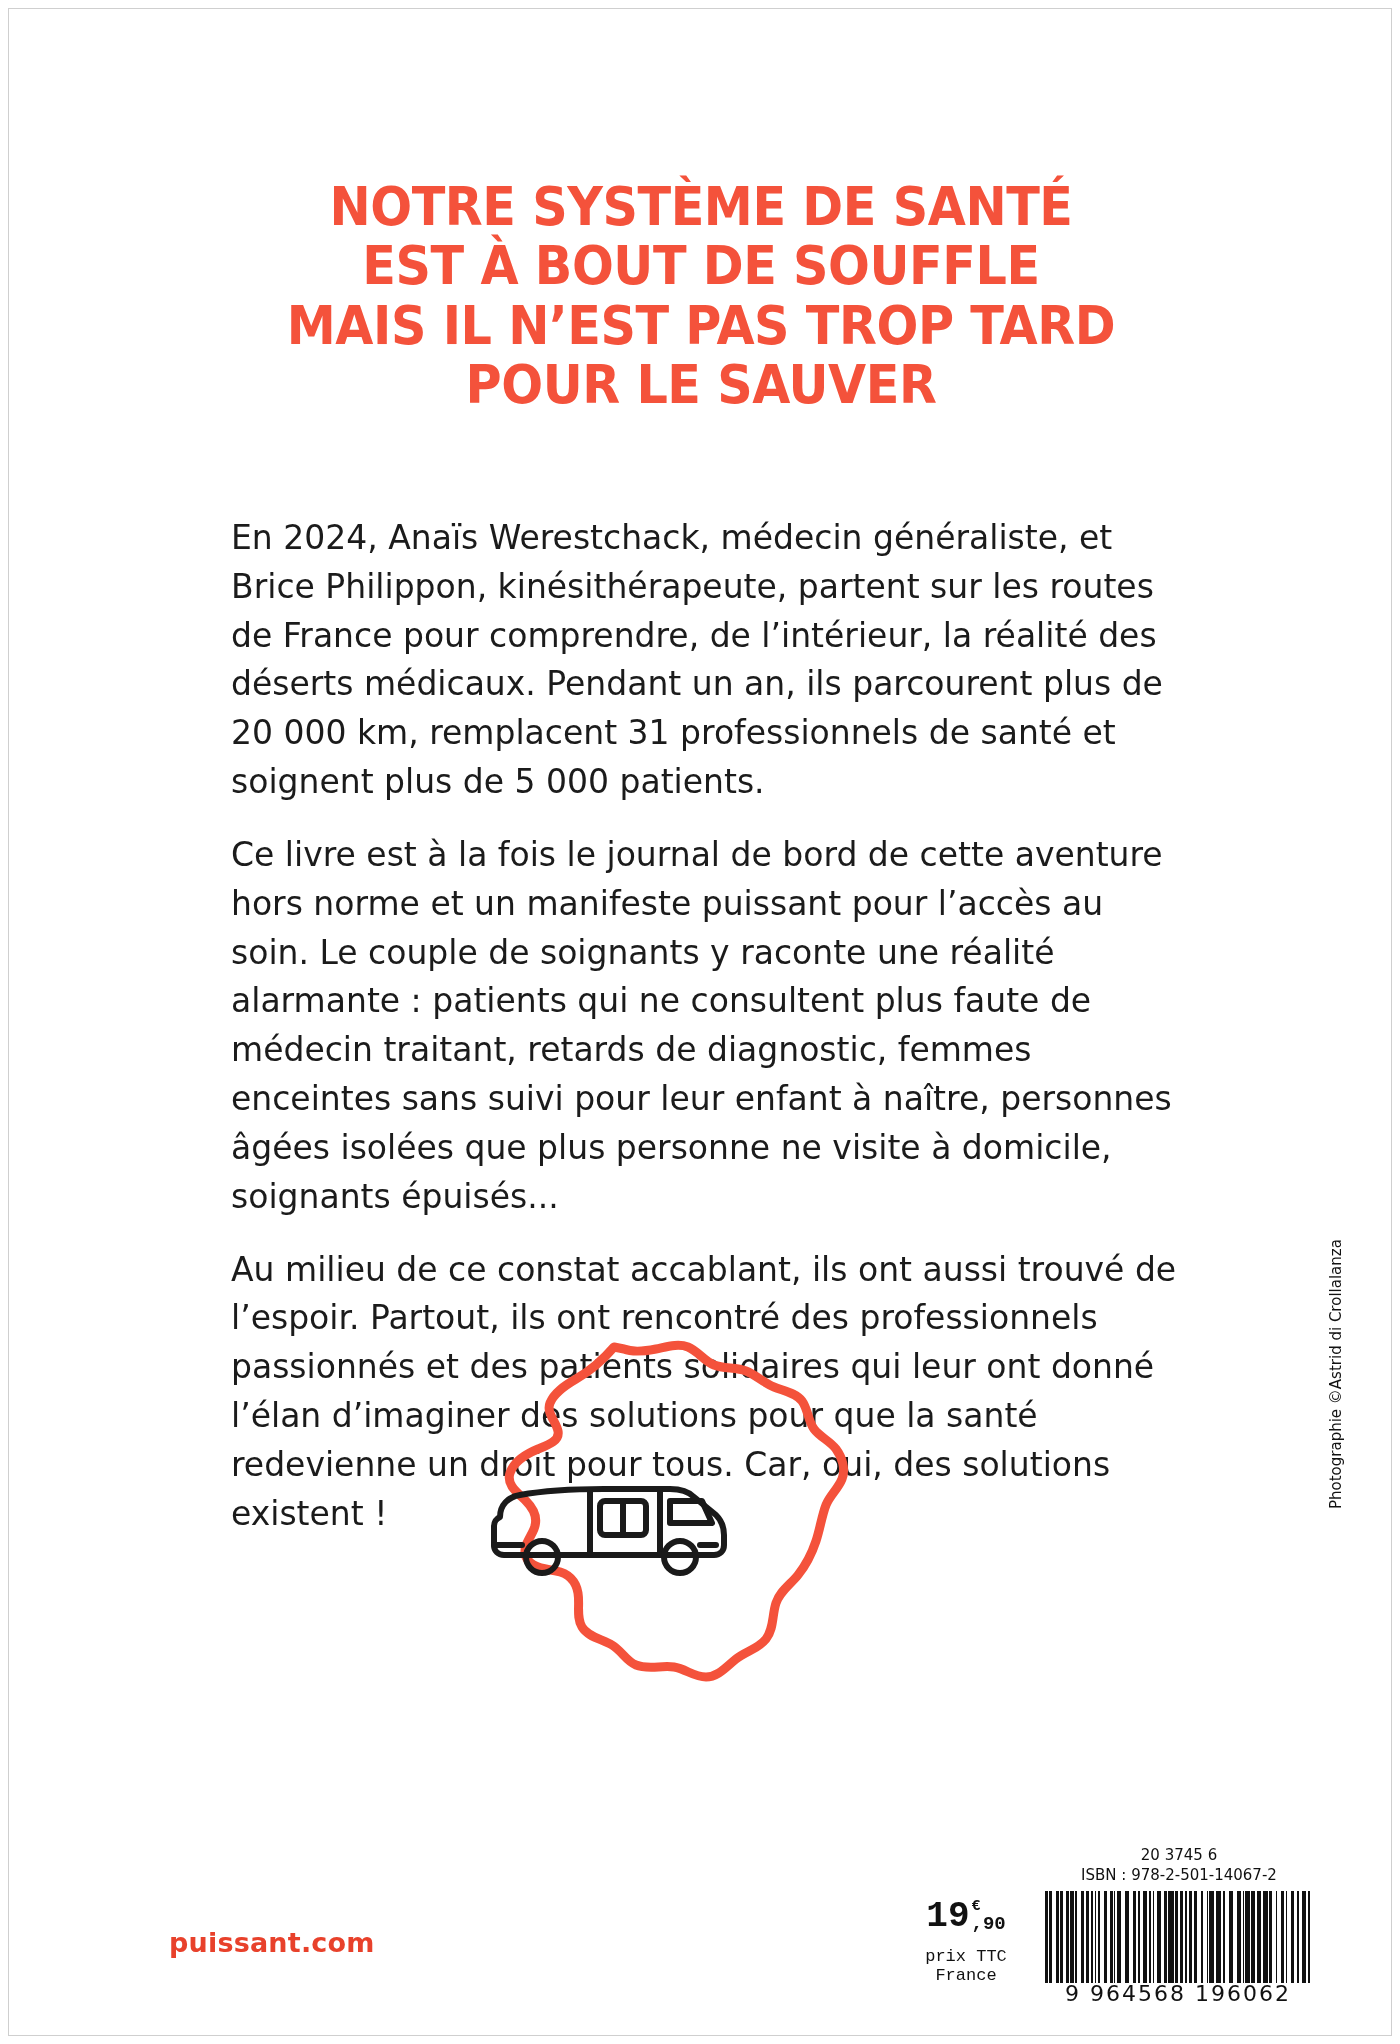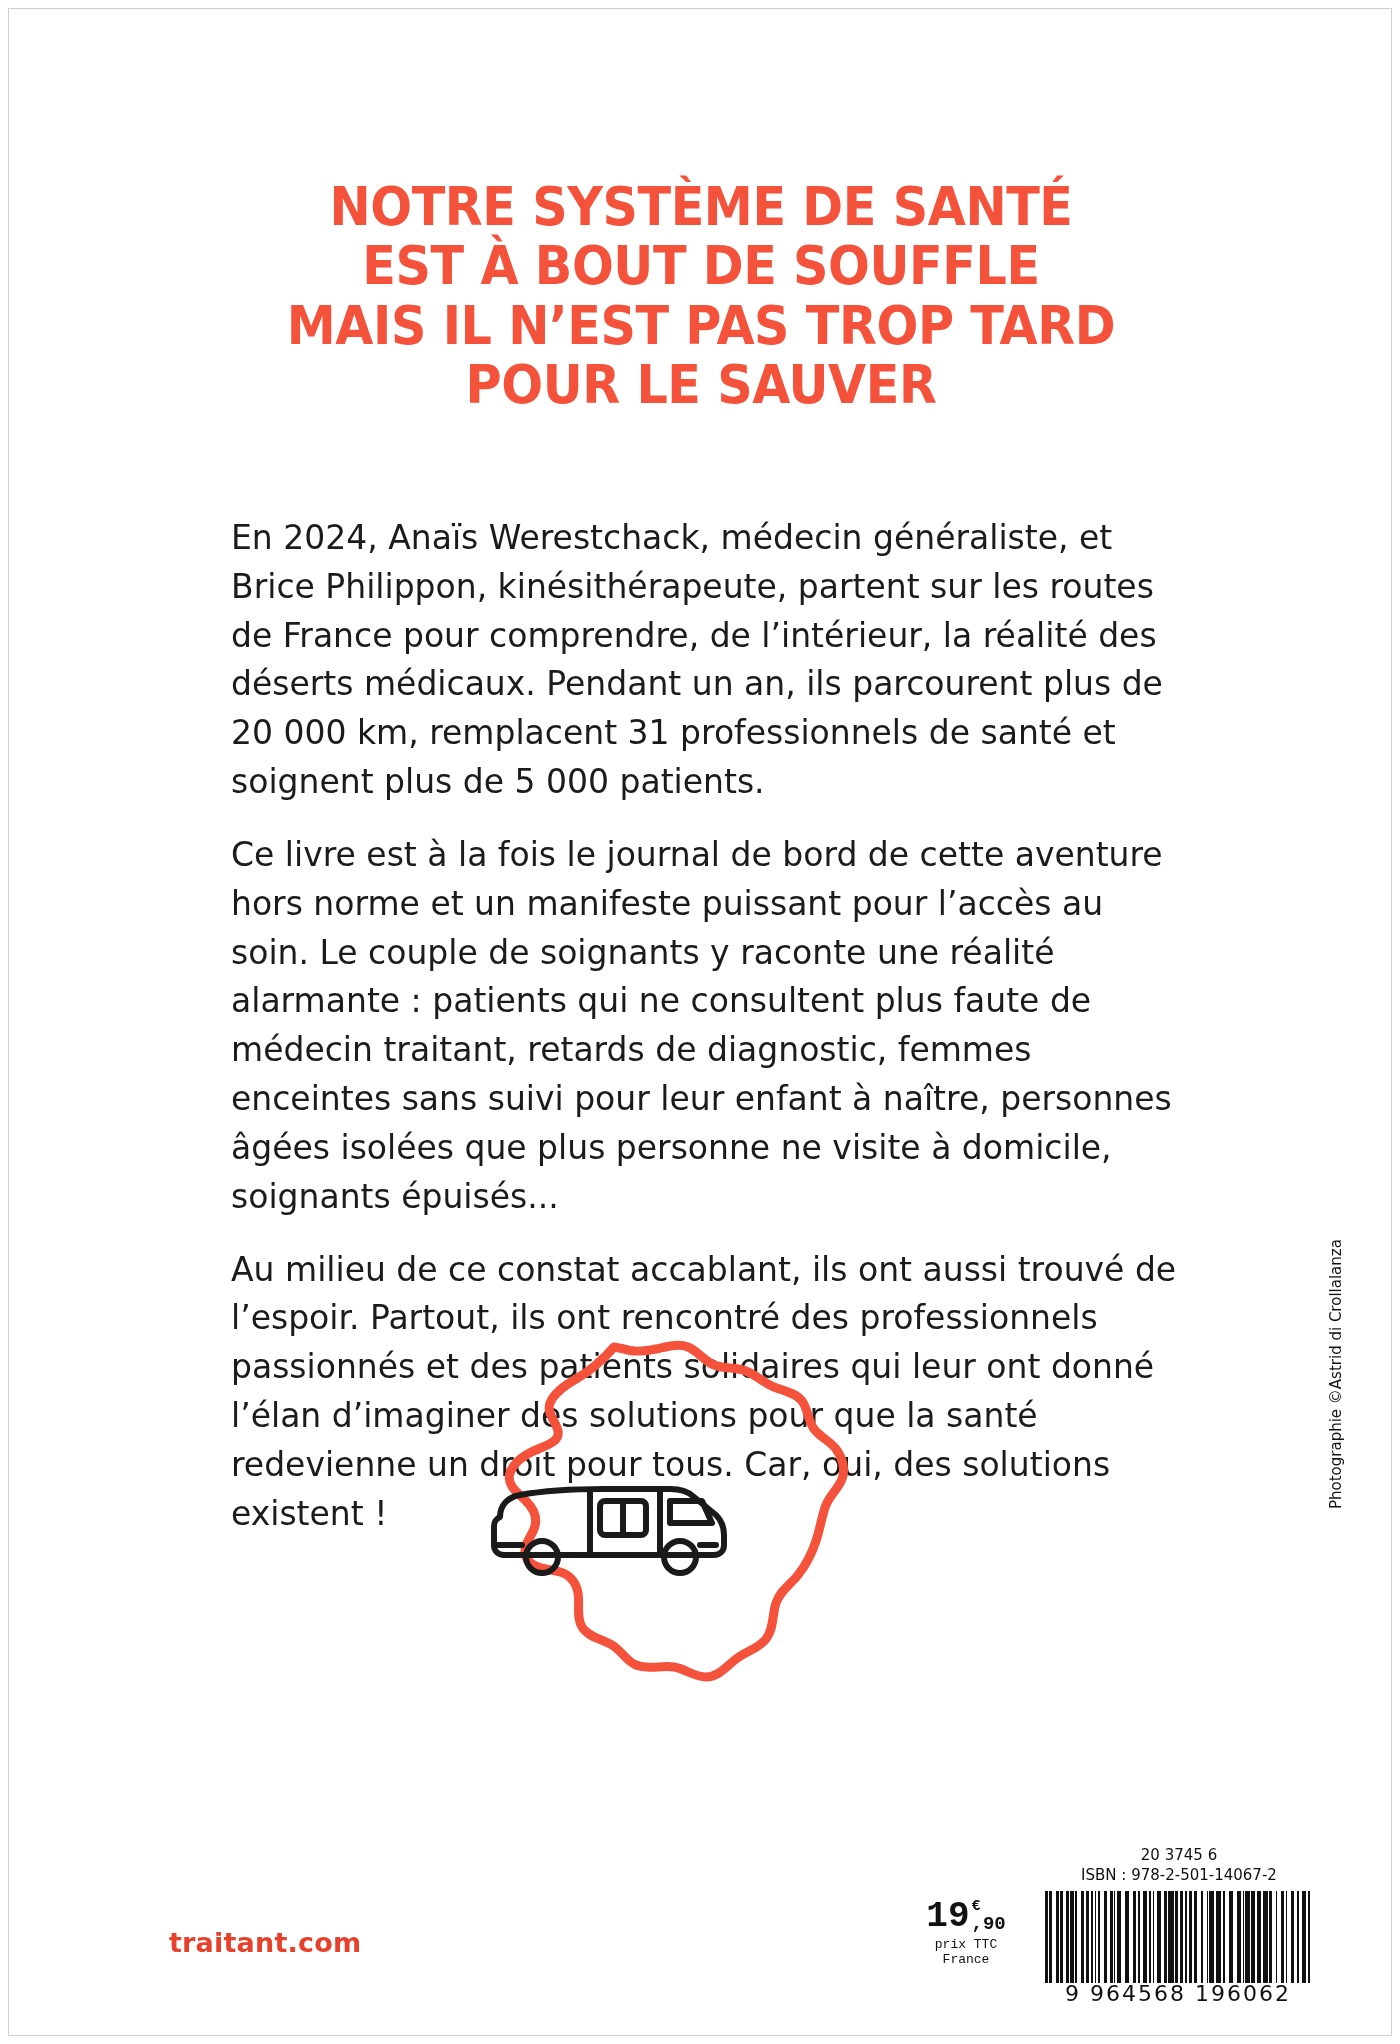--- a/index.html
+++ b/index.html
@@ -126,22 +126,22 @@
     color: #111;
   }
   .price-cents {
     display: block;
     font-size: 19px;
     font-weight: bold;
     color: #111;
     margin-top: 1px;
   }
   .price-note {
-    margin-top: 2px;
-    font-size: 13px;
+    margin-top: 12px;
+    font-size: 17px;
     color: #111;
   }
 
   .isbn-area {
     position: absolute;
     left: 1040px;
     top: 1836px;
     width: 260px;
     font-family: "DejaVu Sans", sans-serif;
     text-align: center;
@@ -270,21 +270,21 @@
         <path d="M206 192 L238 192 L248 214 L206 214 Z"></path>
         <circle cx="78" cy="248" r="16"></circle>
         <circle cx="216" cy="248" r="16"></circle>
         <path d="M30 236 L58 236"></path>
         <path d="M236 236 L252 236"></path>
       </g>
     </svg>
   </div>
 
   <div class="publisher">
-    <span class="name">traitant</span><span class="dotcom">.com</span>
+    <span class="name">puissant</span><span class="dotcom">.com</span>
   </div>
 
   <div class="price-block">
     <span class="price-main">19</span><span class="price-sup"><span class="price-cur">€</span><span class="price-cents">,90</span></span>
     <div class="price-note">prix TTC France</div>
   </div>
 
   <div class="isbn-area">
     <div class="isbn-code">20 3745 6</div>
     <div class="isbn-code">ISBN : 978-2-501-14067-2</div>

